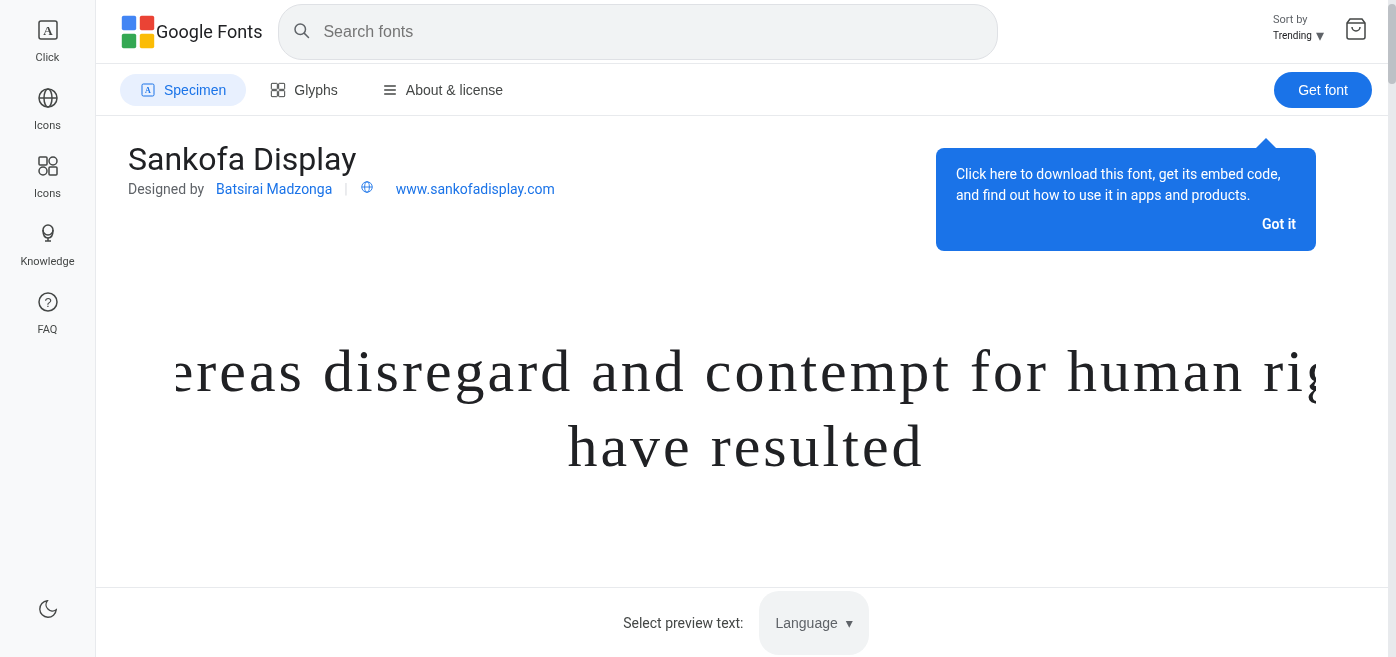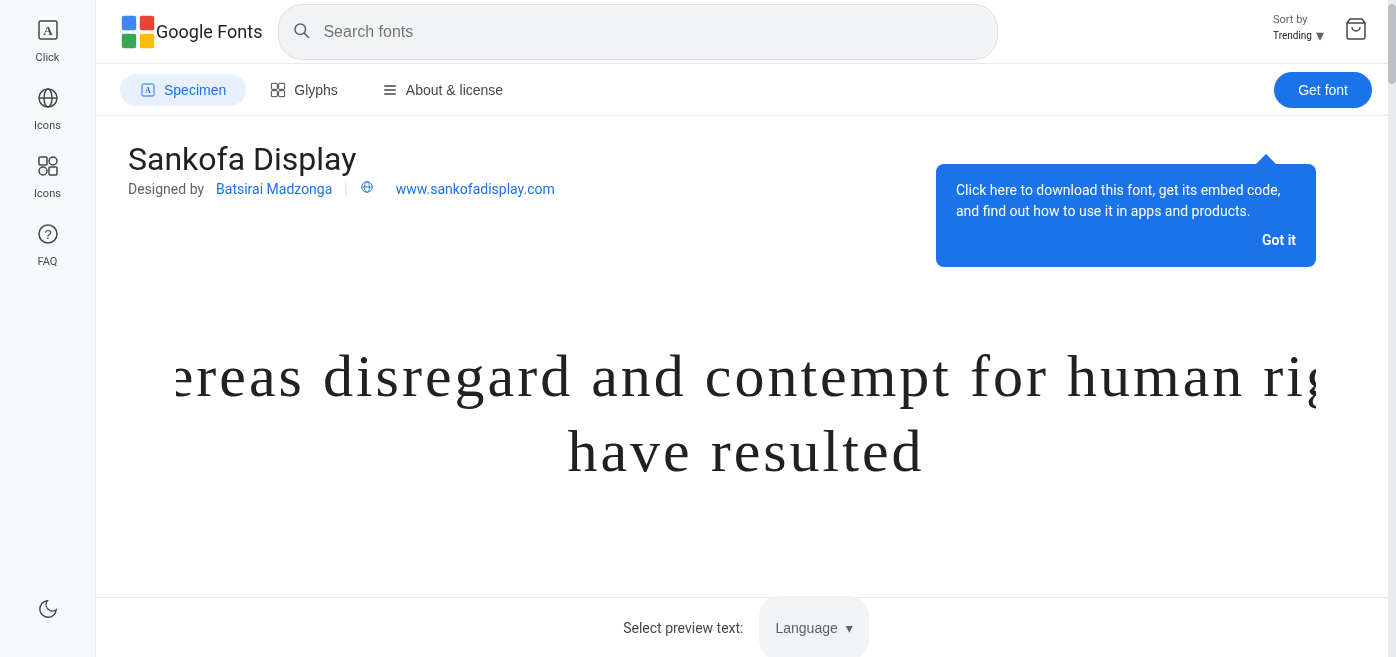--- a/index.html
+++ b/index.html
@@ -216,21 +216,21 @@
     }
 
     
     .bottom-bar {
       display: flex;
       align-items: center;
       justify-content: center;
       padding: 12px 32px;
       border-top: 1px solid #e8eaed;
       gap: 16px;
-      height: 60px;
+      height: 70px;
     }
     .preview-label {
       font-size: 14px;
       color: #444746;
     }
     .language-select {
       display: flex;
       align-items: center;
       gap: 8px;
       background: #f1f3f4;
@@ -238,21 +238,21 @@
       border-radius: 20px;
       padding: 24px 16px;
       font-size: 14px;
       color: #5f6368;
       cursor: pointer;
     }
 
     
     .tooltip-overlay {
       position: fixed;
-      top: 164px;
+      top: 148px;
       right: 80px;
       background: #1a73e8;
       color: #fff;
       border-radius: 8px;
       padding: 16px 20px;
       max-width: 380px;
       font-size: 14px;
       line-height: 1.5;
       z-index: 100;
     }
@@ -322,20 +322,31 @@
   <div class="sidebar-item">
     <span class="icon">
       <svg width="24" height="24" viewBox="0 0 24 24" fill="none">
         <rect x="3" y="3" width="8" height="8" rx="1" stroke="#444746" stroke-width="1.5"></rect>
         <rect x="13" y="3" width="8" height="8" rx="4" stroke="#444746" stroke-width="1.5"></rect>
         <rect x="3" y="13" width="8" height="8" rx="4" stroke="#444746" stroke-width="1.5"></rect>
         <rect x="13" y="13" width="8" height="8" rx="1" stroke="#444746" stroke-width="1.5"></rect>
       </svg>
     </span>
     <span class="label">Icons</span>
+  </div>
+  <div class="sidebar-item">
+    <span class="icon">
+      <svg width="24" height="24" viewBox="0 0 24 24" fill="none">
+        <circle cx="12" cy="8" r="5" stroke="#444746" stroke-width="1.5"></circle>
+        <path d="M7 8 Q7 16 12 16 Q17 16 17 8" stroke="#444746" stroke-width="1.5" fill="none"></path>
+        <line x1="9" y1="19" x2="15" y2="19" stroke="#444746" stroke-width="1.5"></line>
+        <line x1="12" y1="16" x2="12" y2="19" stroke="#444746" stroke-width="1.5"></line>
+      </svg>
+    </span>
+    <span class="label">Knowledge</span>
   </div>
   <div class="sidebar-item">
     <span class="icon">
       <svg width="24" height="24" viewBox="0 0 24 24" fill="none">
         <circle cx="12" cy="12" r="9" stroke="#444746" stroke-width="1.5"></circle>
         <text x="12" y="17" text-anchor="middle" font-size="13" fill="#444746" font-family="Arial">?</text>
       </svg>
     </span>
     <span class="label">FAQ</span>
   </div>

